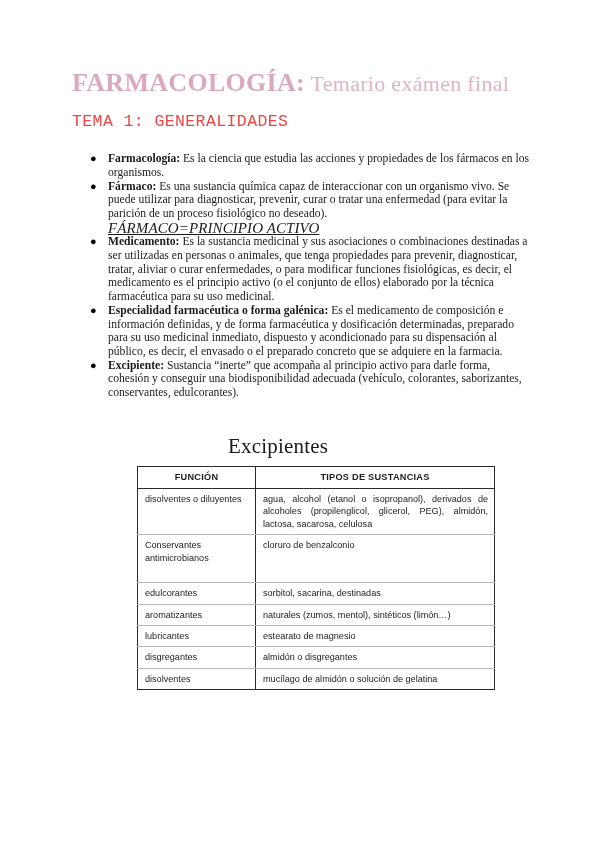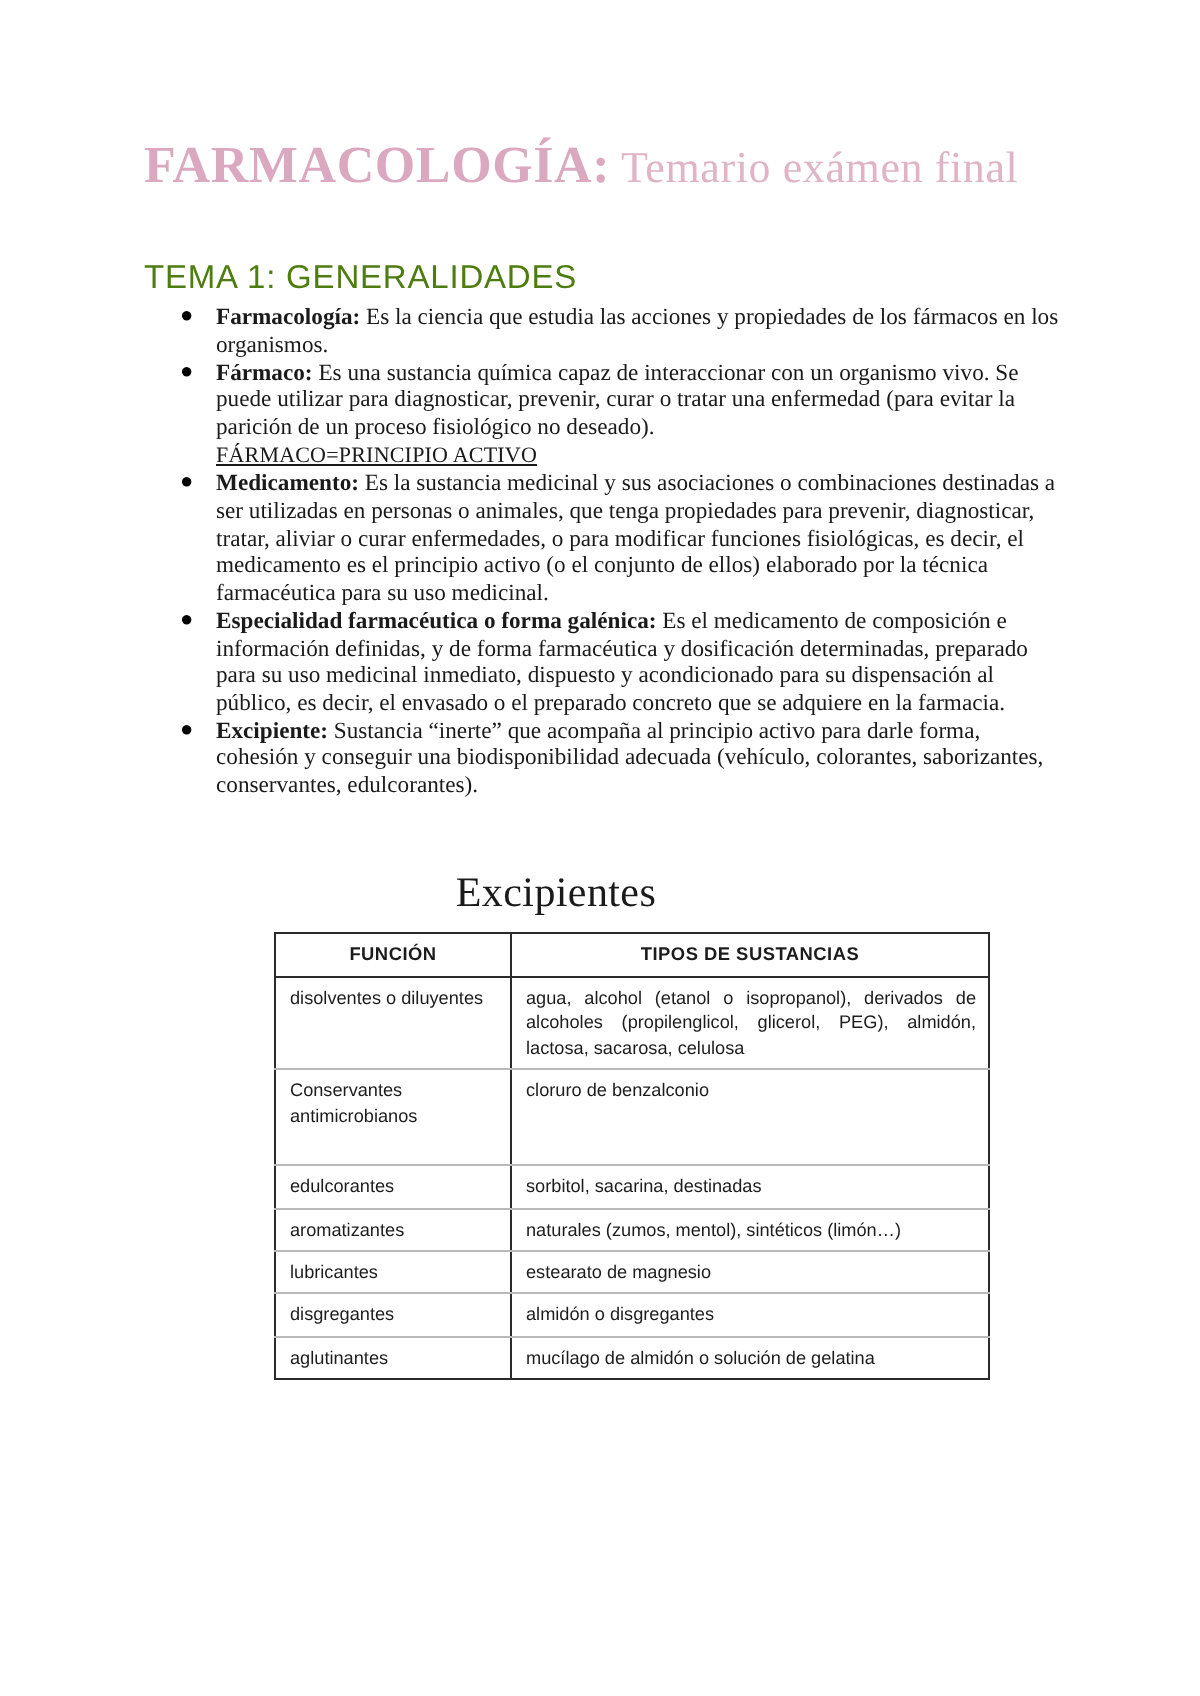--- a/index.html
+++ b/index.html
@@ -46,26 +46,25 @@
   }
   .doc-title .sub {
     font-weight: normal;
     color: #e0b3c6;
     font-size: 22px;
   }
   .tema-title {
     position: absolute;
     left: 72px;
     top: 112px;
-    font-family: Liberation Sans, sans-serif;
+    font-family: Liberation Mono, monospace;
     font-size: 16.5px;
     letter-spacing: 0.4px;
-    color: #4d7c0f;
+    color: #ef4444;
     white-space: nowrap;
-    margin-top: 18px;
   }
 
   
   .defs {
     position: absolute;
     left: 82px;
     top: 152px;
     width: 452px;
     font-size: 11.6px;
     line-height: 13.6px;
@@ -87,22 +86,23 @@
     font-weight: bold;
   }
   .def-body {
     text-align: left;
   }
   .inline-note {
     display: block;
     padding-left: 26px;
     text-decoration: underline;
     letter-spacing: 0.1px;
-    font-size: 11px;
+    font-size: 15px;
     line-height: 14.5px;
+    font-style: italic;
   }
 
   
   .tbl-heading {
     position: absolute;
     left: 0;
     right: 0;
     top: 434px;
     text-align: center;
     font-family: "Liberation Serif", serif;
@@ -236,20 +236,20 @@
         </tr>
         <tr>
           <td>lubricantes</td>
           <td>estearato de magnesio</td>
         </tr>
         <tr>
           <td>disgregantes</td>
           <td>almidón o disgregantes</td>
         </tr>
         <tr>
-          <td>aglutinantes</td>
+          <td>disolventes</td>
           <td>mucílago de almidón o solución de gelatina</td>
         </tr>
       </tbody>
     </table>
   </div>
 
 </div>
 
 </body></html>

